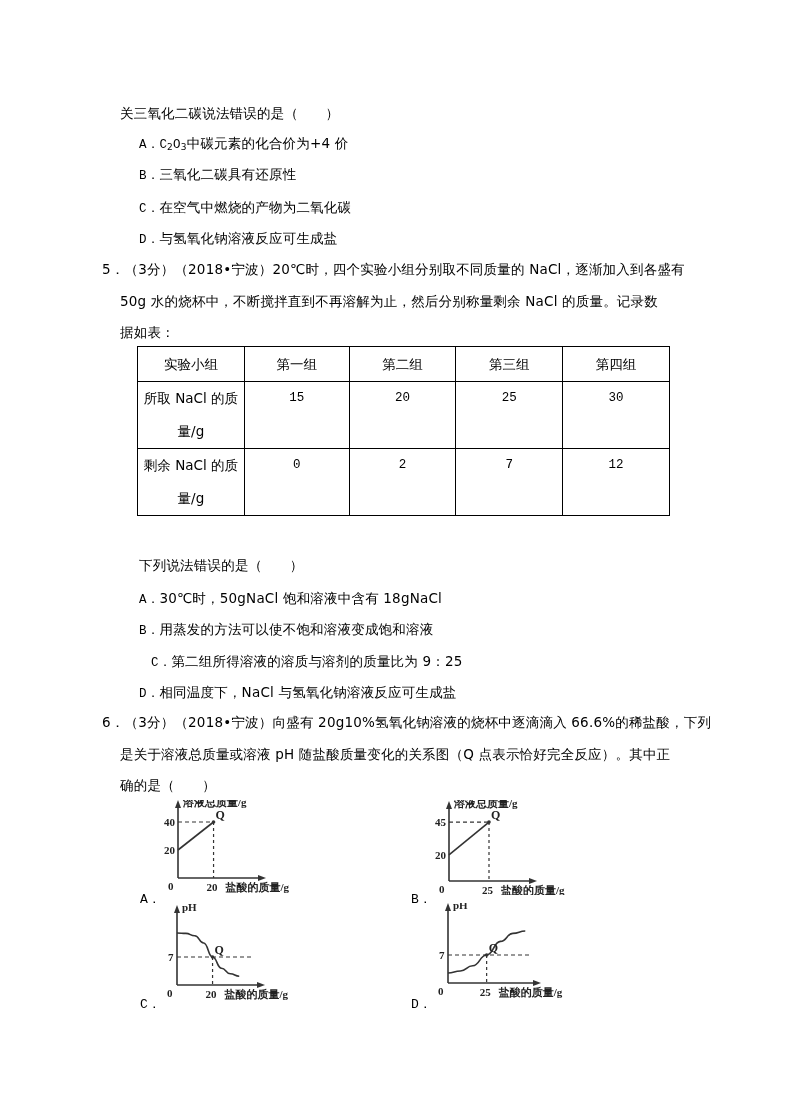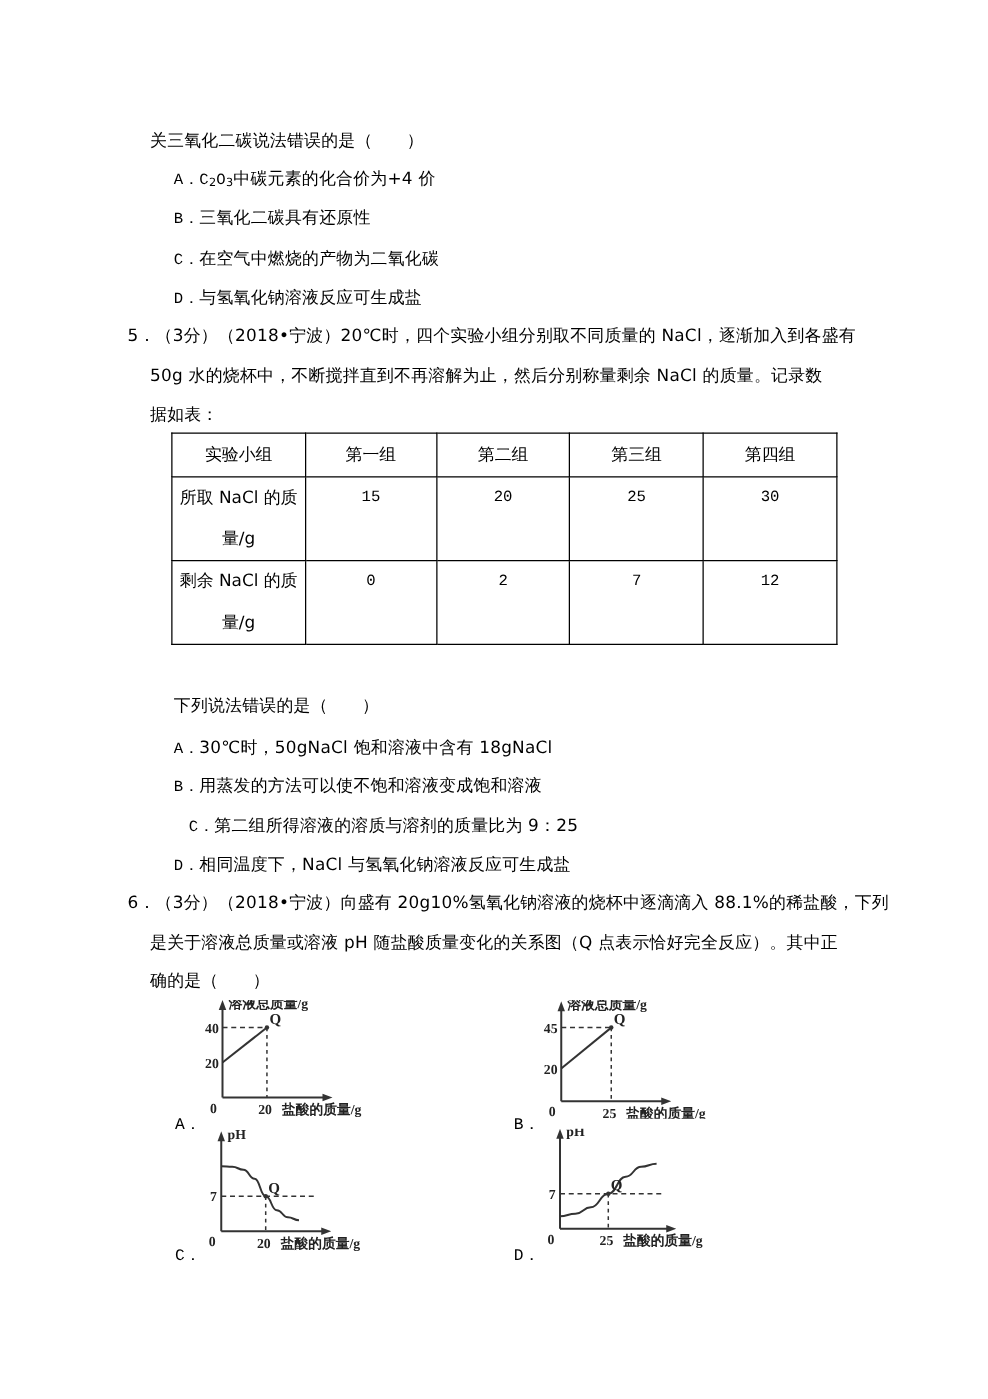--- a/index.html
+++ b/index.html
@@ -85,21 +85,21 @@
 <div class="line" style="left:139px;top:620px;">
   <span class="mono">B．</span><span>用蒸发的方法可以使不饱和溶液变成饱和溶液</span>
 </div>
 <div class="line" style="left:139px;top:652px;margin-left:12px;">
   <span class="mono">C．</span><span>第二组所得溶液的溶质与溶剂的质量比为 9：25</span>
 </div>
 <div class="line" style="left:139px;top:683px;">
   <span class="mono">D．</span><span>相同温度下，NaCl 与氢氧化钠溶液反应可生成盐</span>
 </div>
 
-<div class="line" style="left:102px;top:713px;">6．（3分）（2018•宁波）向盛有 20g10%氢氧化钠溶液的烧杯中逐滴滴入 88.1%的稀盐酸，下列</div>
+<div class="line" style="left:102px;top:713px;">6．（3分）（2018•宁波）向盛有 20g10%氢氧化钠溶液的烧杯中逐滴滴入 66.6%的稀盐酸，下列</div>
 <div class="line" style="left:120px;top:745px;">是关于溶液总质量或溶液 pH 随盐酸质量变化的关系图（Q 点表示恰好完全反应）。其中正</div>
 <div class="line" style="left:120px;top:776px;">确的是（　　）</div>
 
 <svg class="chart" id="chart-0" style="left:130px;top:800px;" width="200" height="95">
     <line x1="48" y1="78" x2="48" y2="4" stroke="#333" stroke-width="1.6"></line>
     <line x1="48" y1="78" x2="130" y2="78" stroke="#333" stroke-width="1.6"></line>
     <polygon points="45,8 51,8 48,0" fill="#333"></polygon>
     <polygon points="128,75 128,81 136,78" fill="#333"></polygon>
     <text x="53" y="6" font-size="11" font-weight="bold">溶液总质量/g</text>
     <text x="38" y="90" font-size="11" font-weight="bold">0</text>

